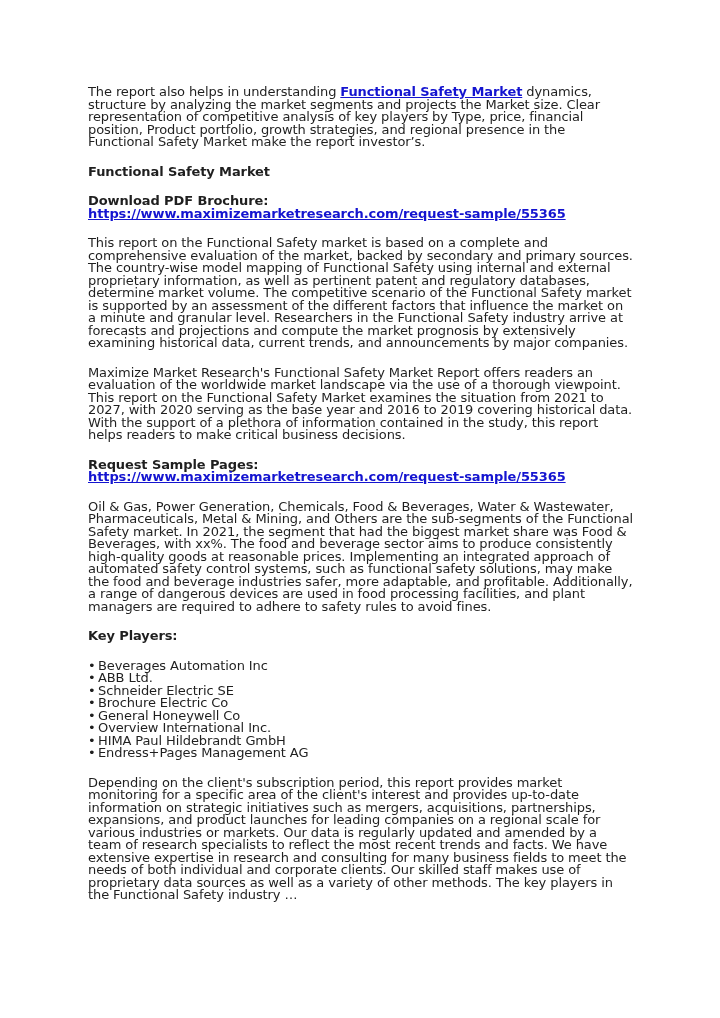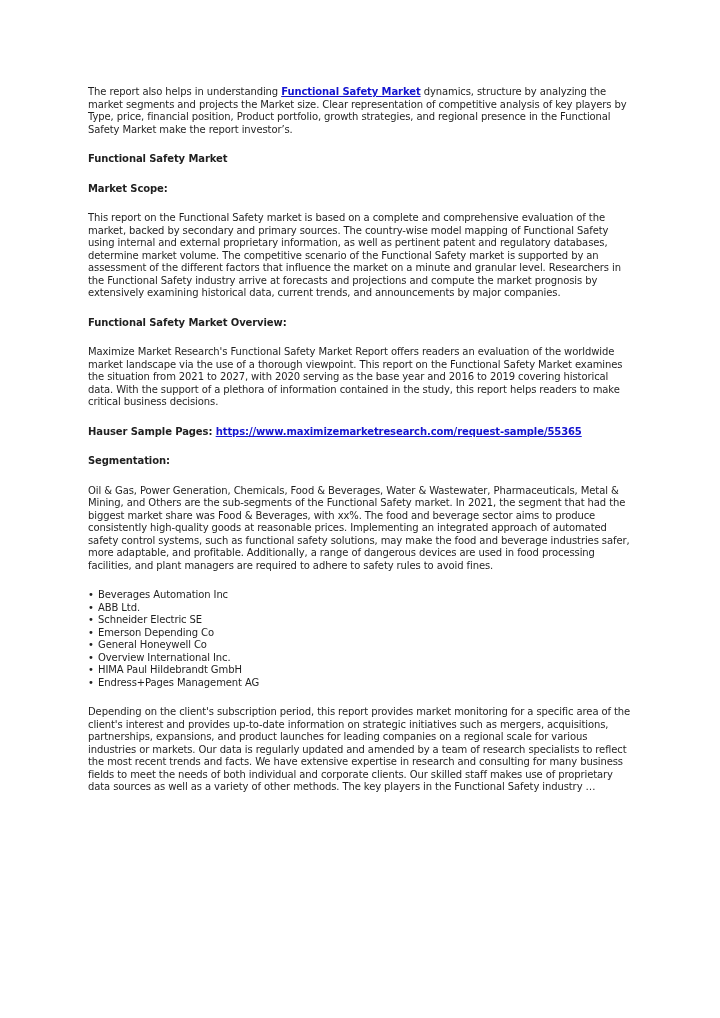--- a/index.html
+++ b/index.html
@@ -14,21 +14,21 @@
     color: #1f1f1f;
     overflow: hidden;
   }
   .page {
     position: absolute;
     left: 88px;
     top: 86px;
     width: 546px;
   }
   p, h3, ul {
-    font-size: 10px;
+    font-size: 13px;
     line-height: 12.5px;
     font-weight: normal;
     margin: 0 0 17px 0;
     letter-spacing: -0.1px;
   }
   h3 { font-weight: bold; }
   .bold { font-weight: bold; }
   a.doclink {
     color: #1414d0;
     font-weight: bold;
@@ -53,43 +53,44 @@
 <body>
 
 <div class="page">
 
   <p>
     <span>The report also helps in understanding </span><a class="doclink">Functional Safety Market</a><span> dynamics, structure by analyzing the market segments and projects the Market size. Clear representation of competitive analysis of key players by Type, price, financial position, Product portfolio, growth strategies, and regional presence in the Functional Safety Market make the report investor’s.</span>
   </p>
 
   <h3>Functional Safety Market</h3>
 
+  <p>
+    <span class="bold">Download PDF Brochure: </span><a class="doclink">https://www.maximizemarketresearch.com/request-sample/55365</a>
+  </p>
 
-  <h3>Market Scope:</h3>
 
   <p>This report on the Functional Safety market is based on a complete and comprehensive evaluation of the market, backed by secondary and primary sources. The country-wise model mapping of Functional Safety using internal and external proprietary information, as well as pertinent patent and regulatory databases, determine market volume. The competitive scenario of the Functional Safety market is supported by an assessment of the different factors that influence the market on a minute and granular level. Researchers in the Functional Safety industry arrive at forecasts and projections and compute the market prognosis by extensively examining historical data, current trends, and announcements by major companies.</p>
 
-  <h3>Functional Safety Market Overview:</h3>
 
   <p>Maximize Market Research's Functional Safety Market Report offers readers an evaluation of the worldwide market landscape via the use of a thorough viewpoint. This report on the Functional Safety Market examines the situation from 2021 to 2027, with 2020 serving as the base year and 2016 to 2019 covering historical data. With the support of a plethora of information contained in the study, this report helps readers to make critical business decisions.</p>
 
   <p>
-    <span class="bold">Hauser Sample Pages: </span><a class="doclink">https://www.maximizemarketresearch.com/request-sample/55365</a>
+    <span class="bold">Request Sample Pages: </span><a class="doclink">https://www.maximizemarketresearch.com/request-sample/55365</a>
   </p>
 
-  <h3>Segmentation:</h3>
 
   <p>Oil &amp; Gas, Power Generation, Chemicals, Food &amp; Beverages, Water &amp; Wastewater, Pharmaceuticals, Metal &amp; Mining, and Others are the sub-segments of the Functional Safety market. In 2021, the segment that had the biggest market share was Food &amp; Beverages, with xx%. The food and beverage sector aims to produce consistently high-quality goods at reasonable prices. Implementing an integrated approach of automated safety control systems, such as functional safety solutions, may make the food and beverage industries safer, more adaptable, and profitable. Additionally, a range of dangerous devices are used in food processing facilities, and plant managers are required to adhere to safety rules to avoid fines.</p>
 
+  <h3>Key Players:</h3>
 
   <ul class="players">
     <li><span class="bullet">•</span><span>Beverages Automation Inc</span></li>
     <li><span class="bullet">•</span><span>ABB Ltd.</span></li>
     <li><span class="bullet">•</span><span>Schneider Electric SE</span></li>
-    <li><span class="bullet">•</span><span>Emerson Depending Co</span></li>
+    <li><span class="bullet">•</span><span>Brochure Electric Co</span></li>
     <li><span class="bullet">•</span><span>General Honeywell Co</span></li>
     <li><span class="bullet">•</span><span>Overview International Inc.</span></li>
     <li><span class="bullet">•</span><span>HIMA Paul Hildebrandt GmbH</span></li>
     <li><span class="bullet">•</span><span>Endress+Pages Management AG</span></li>
   </ul>
 
   <p>Depending on the client's subscription period, this report provides market monitoring for a specific area of the client's interest and provides up-to-date information on strategic initiatives such as mergers, acquisitions, partnerships, expansions, and product launches for leading companies on a regional scale for various industries or markets. Our data is regularly updated and amended by a team of research specialists to reflect the most recent trends and facts. We have extensive expertise in research and consulting for many business fields to meet the needs of both individual and corporate clients. Our skilled staff makes use of proprietary data sources as well as a variety of other methods. The key players in the Functional Safety industry …</p>
 
 </div>
 

